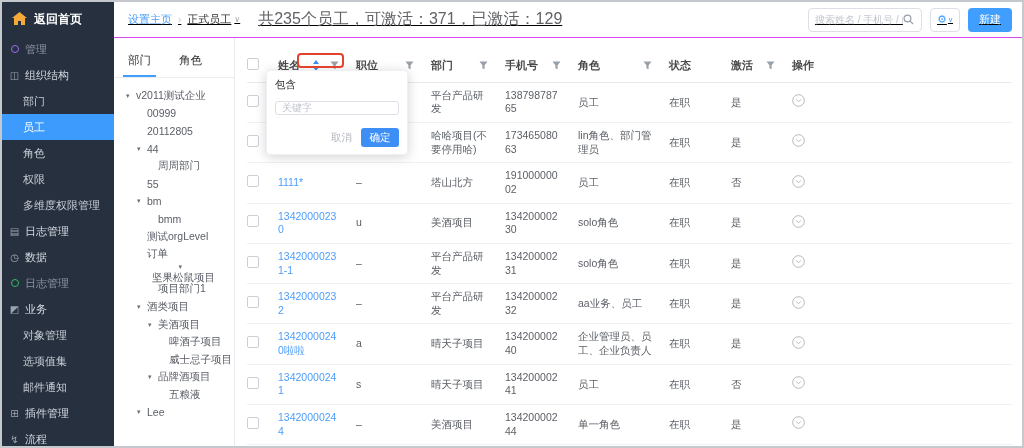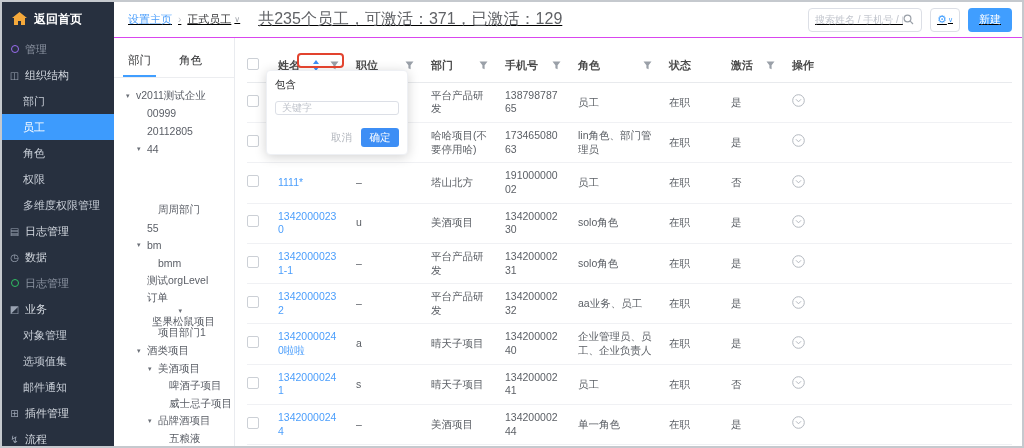--- a/index.html
+++ b/index.html
@@ -240,21 +240,21 @@
             <div class="tree-item" style="padding-left: 29px;">
 
               <span>20112805</span>
             </div>
 
             <div class="tree-item" style="padding-left: 19px;">
               <span class="tree-caret"></span>
               <span>44</span>
             </div>
 
-            <div class="tree-item" style="padding-left: 40px; margin-top: 44px;">
+            <div class="tree-item" style="padding-left: 40px;">
 
               <span>周周部门</span>
             </div>
 
             <div class="tree-item" style="padding-left: 29px;">
 
               <span>55</span>
             </div>
 
 

